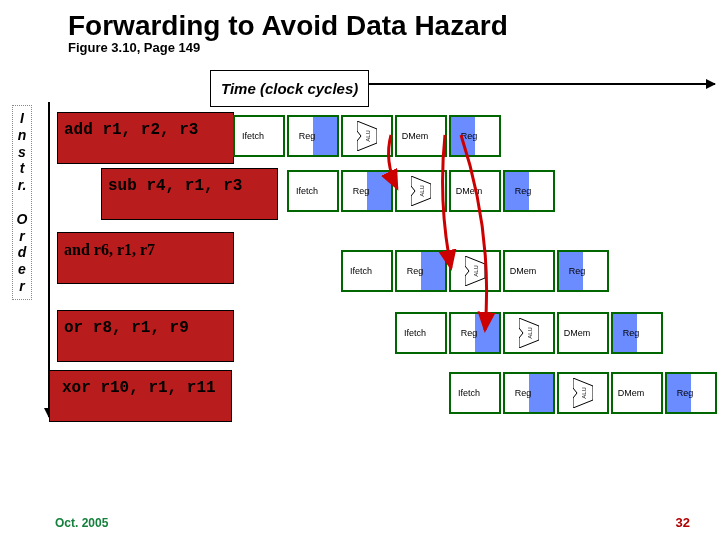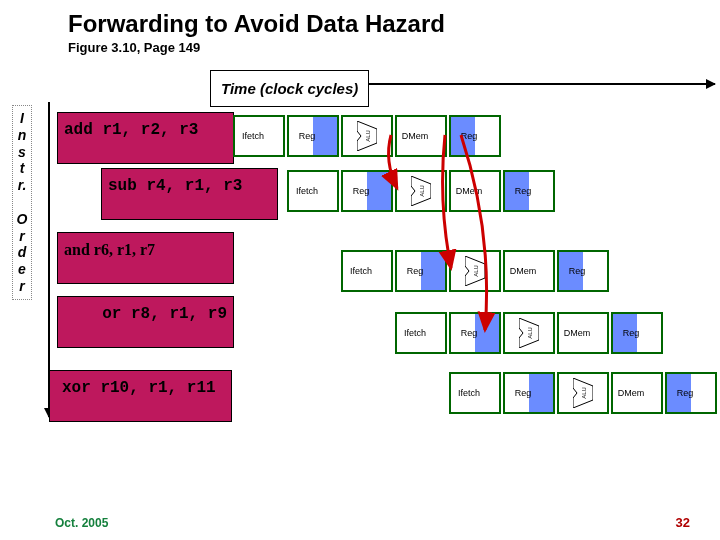--- a/index.html
+++ b/index.html
@@ -5,21 +5,21 @@
   body {
     margin: 0;
     padding: 0;
     width: 720px;
     height: 540px;
     font-family: Arial, sans-serif;
     position: relative;
     background: #fff;
   }
   .title {
-    font-size: 24px;
+    font-size: 28px;
     font-weight: bold;
     position: absolute;
     top: 10px;
     left: 68px;
   }
   .subtitle {
     font-size: 13px;
     font-weight: bold;
     position: absolute;
     top: 40px;
@@ -87,21 +87,21 @@
     border-right: 5px solid transparent;
   }
   .instr {
     position: absolute;
     border: 1.5px solid #000;
     font-family: "Courier New", monospace;
     font-weight: bold;
     font-size: 16px;
     padding: 8px 6px 24px 6px;
     width: 163px;
-    background: #be185d;
+    background: #b91c1c;
   }
   .stage {
     position: absolute;
     width: 48px;
     height: 38px;
     border: 2px solid #006600;
     background: #fff;
     top: 0;
   }
   .stage-label {
@@ -155,21 +155,21 @@
 <div class="time-arrow"></div>
 <div class="time-box">Time (clock cycles)</div>
 
 <div class="sidebar" id="sidebar">I<br>n<br>s<br>t<br>r.<br>&nbsp;<br>O<br>r<br>d<br>e<br>r</div>
 <div class="sidebar-arrow"></div>
 
 <div id="instr-container">
     <div class="instr" style="top: 112px; left: 57px;">add r1, r2, r3</div>
     <div class="instr" style="top: 168px; left: 57px; margin-left: 44px;">sub r4, r1, r3</div>
     <div class="instr" style="top: 232px; left: 57px; font-family: Liberation Serif, serif;">and r6, r1, r7</div>
-    <div class="instr" style="top: 296px; left: 57px; text-align: right;">or  r8, r1, r9</div>
+    <div class="instr" style="top: 310px; left: 57px;">or  r8, r1, r9</div>
     <div class="instr" style="top: 370px; left: 49px; padding-left: 12px;">xor r10, r1, r11</div>
   </div>
 <div id="pipe-container">
     <div class="stage" style="left: 233px; top: 115px;">
       <div class="stage-label">Ifetch</div>
     </div>
     <div class="stage" style="left: 287px; top: 115px;">
       <div class="half right"></div>
       <div class="stage-label">Reg</div>
     </div>

